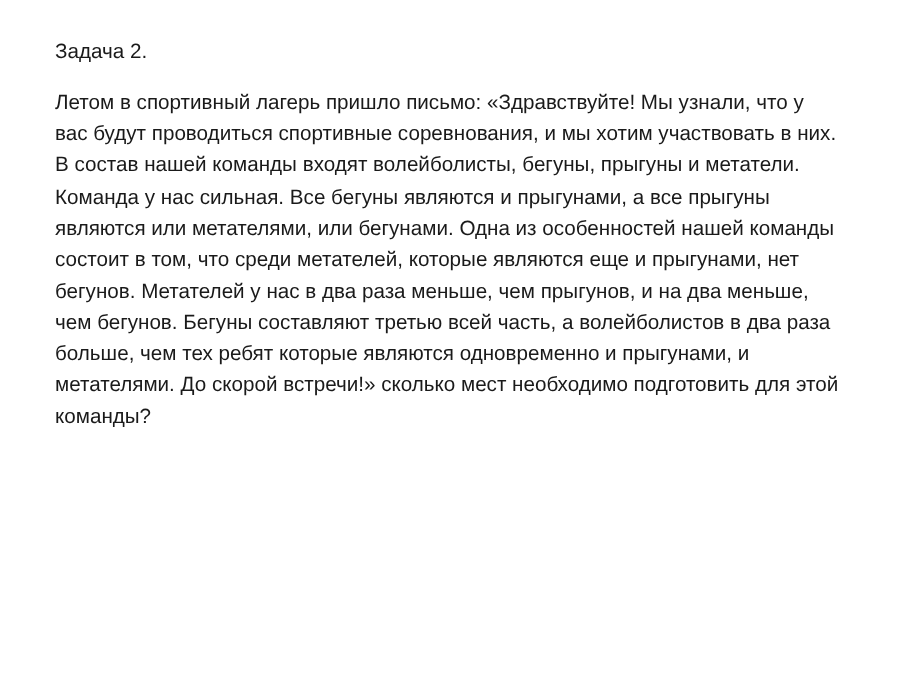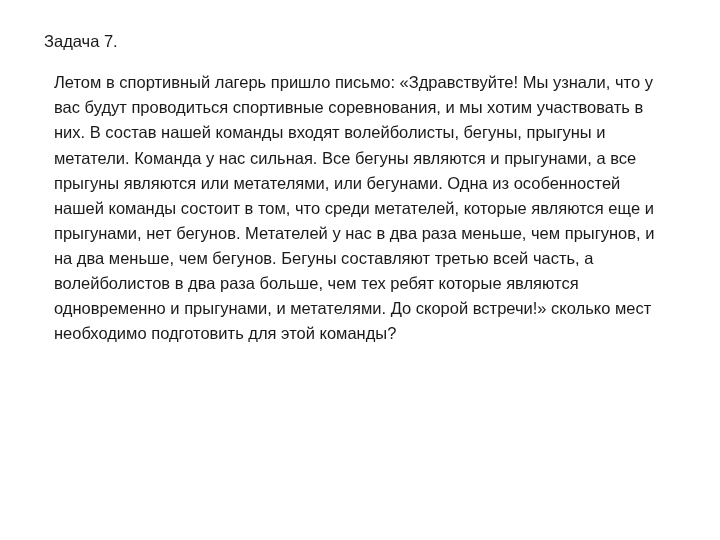--- a/index.html
+++ b/index.html
@@ -25,25 +25,25 @@
     font-size: 16.5px;
     color: #1a1a1a;
     line-height: 1.35;
     margin: 0 0 18px 0;
     font-weight: 400;
   }
   .task-body {
     font-size: 16.5px;
     color: #1a1a1a;
     line-height: 1.52;
-    margin: 10px;
+    margin: 0;
     font-weight: 400;
     max-width: 630px;
     white-space: pre-line;
   }
 </style>
 </head>
 <body>
 
 <div class="slide">
-  <p class="task-title">Задача 7.</p>
+  <p class="task-title">Задача 2.</p>
   <p class="task-body">Летом в спортивный лагерь пришло письмо: «Здравствуйте! Мы узнали, что у вас будут проводиться спортивные соревнования, и мы хотим участвовать в них. В состав нашей команды входят волейболисты, бегуны, прыгуны и метатели. Команда у нас сильная. Все бегуны являются и прыгунами, а все прыгуны являются или метателями, или бегунами. Одна из особенностей нашей команды состоит в том, что среди метателей, которые являются еще и прыгунами, нет бегунов. Метателей у нас в два раза меньше, чем прыгунов, и на два меньше, чем бегунов. Бегуны составляют третью всей часть, а волейболистов в два раза больше, чем тех ребят которые являются одновременно и прыгунами, и метателями. До скорой встречи!» сколько мест необходимо подготовить для этой команды?</p>
 </div>
 
 </body></html>

